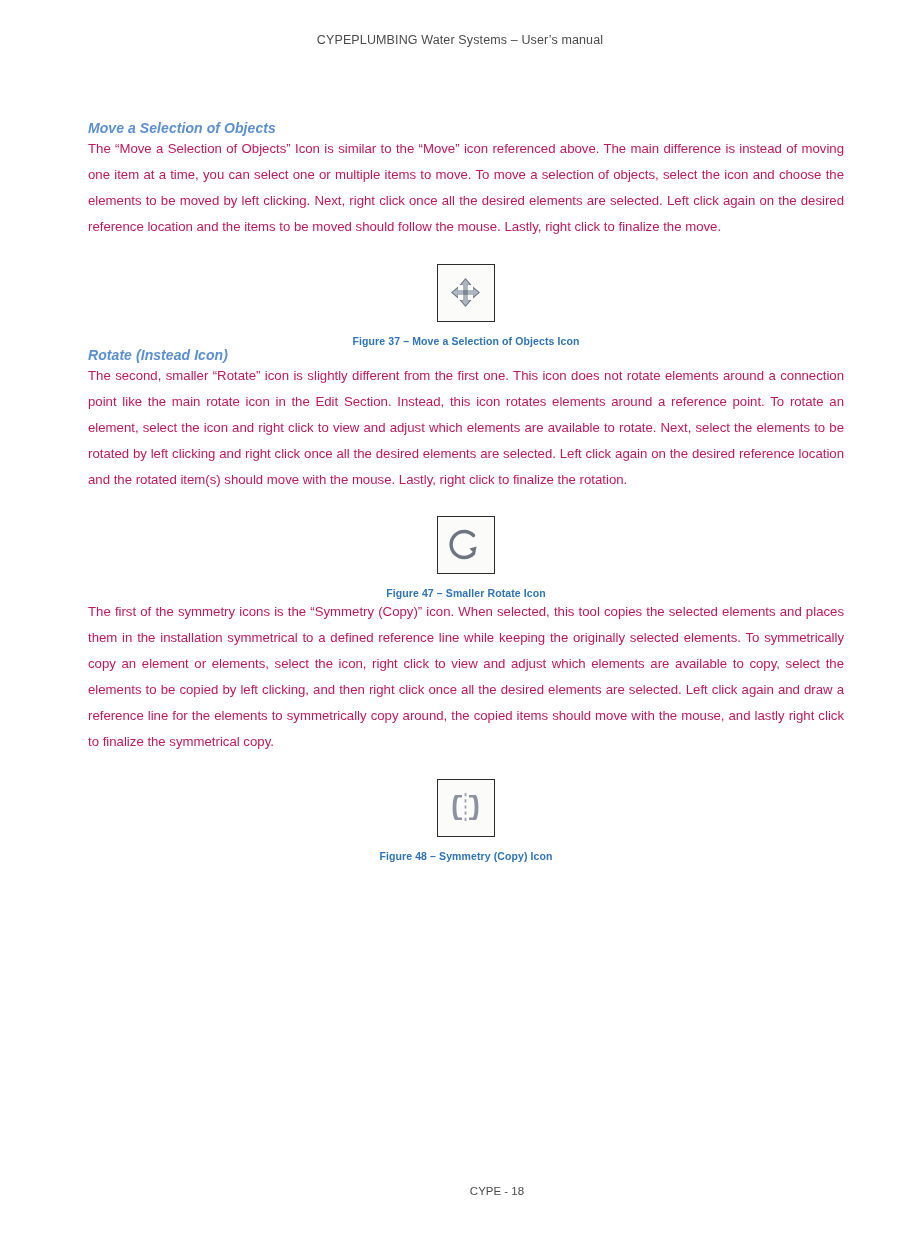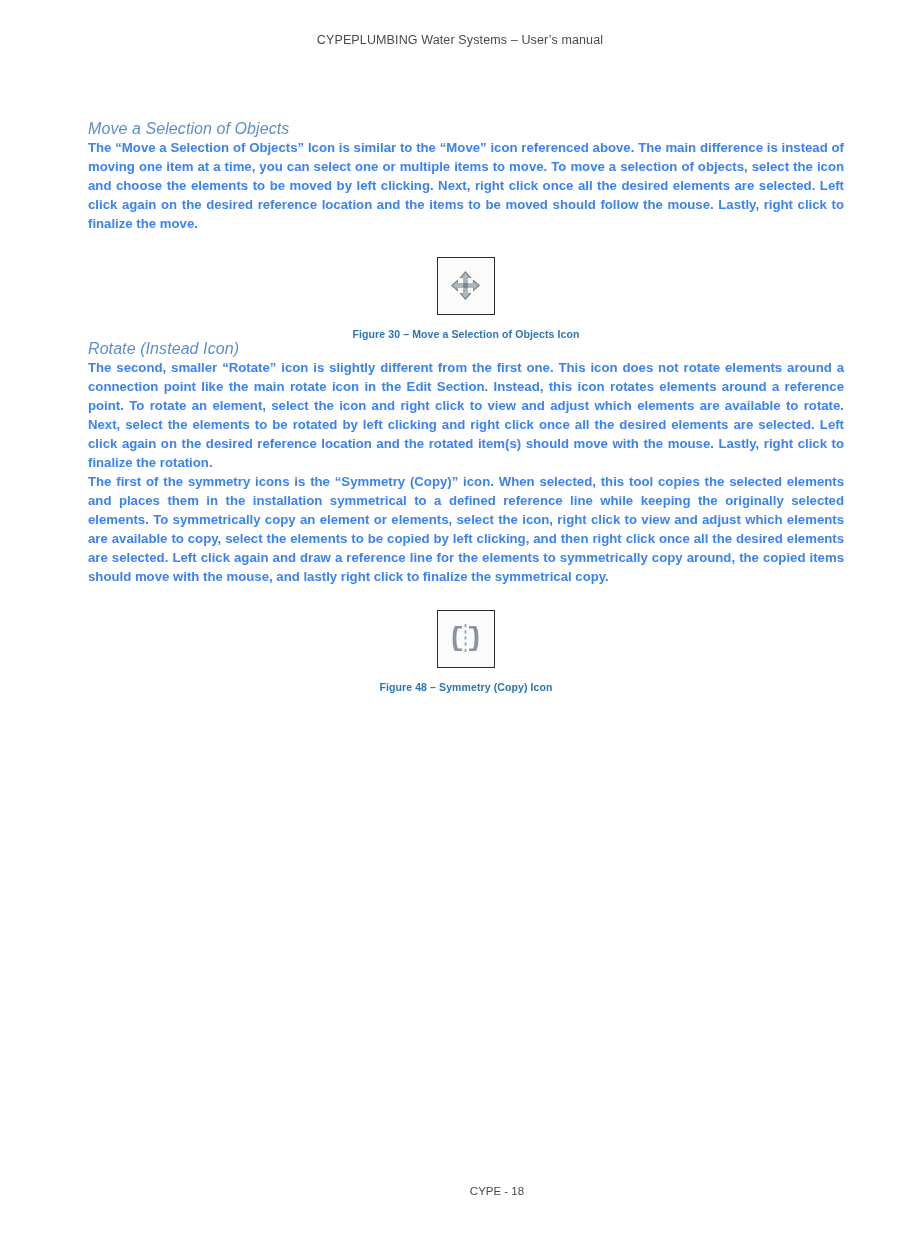--- a/index.html
+++ b/index.html
@@ -56,36 +56,35 @@
     left: 0;
   }
   .fig-caption {
     font-size: 10.5px;
     font-weight: bold;
     color: #2e74b5;
     letter-spacing: 0.01em;
     margin-top: 13px;
   }
   h2.section-heading {
-    font-size: 16px;
+    font-size: 14px;
     font-style: italic;
-    font-weight: normal;
+    font-weight: bold;
     color: #5b8fd0;
     margin: 0;
     padding: 0;
     letter-spacing: 0.005em;
   }
   p.body-text {
     font-size: 13.2px;
-    line-height: 19px;
-    color: #3b82f6;
+    line-height: 26px;
+    color: #be185d;
     margin: 0;
     text-align: justify;
     text-justify: inter-word;
-    font-weight: bold;
   }
   .sp-fig45  { margin-top: 0px; }
   .sp-h1     { margin-top: 78px; }
   .sp-p1     { margin-top: 18px; }
   .sp-fig46  { margin-top: 24px; }
   .sp-h2     { margin-top: 36px; }
   .sp-p2     { margin-top: 18px; }
   .sp-fig47  { margin-top: 23px; }
   .sp-h3     { margin-top: 35px; }
   .sp-p3     { margin-top: 18px; }
@@ -128,26 +127,36 @@
           </g>
           <g fill="#aeb6c1">
             <path d="M27.5 14.5 l4.2 5.2 h-2.8 v5.6 h-2.8 v-5.6 h-2.8 z"></path>
             <path d="M27.5 40.5 l4.2 -5.2 h-2.8 v-5.6 h-2.8 v5.6 h-2.8 z"></path>
             <path d="M14.5 27.5 l5.2 -4.2 v2.8 h5.6 v2.8 h-5.6 v2.8 z"></path>
             <path d="M40.5 27.5 l-5.2 -4.2 v2.8 h-5.6 v2.8 h5.6 v2.8 z"></path>
           </g>
           <rect x="25.6" y="25.6" width="3.8" height="3.8" fill="#7d8694"></rect>
         </svg>
       </span>
-      <div class="fig-caption">Figure 30 – Move a Selection of Objects Icon</div>
+      <div class="fig-caption">Figure 37 – Move a Selection of Objects Icon</div>
     </div>
 
     <h2 class="section-heading sp-h2">Rotate (Instead Icon)</h2>
     <p class="body-text sp-p2">The second, smaller “Rotate” icon is slightly different from the first one. This icon does not rotate elements around a connection point like the main rotate icon in the Edit Section. Instead, this icon rotates elements around a reference point. To rotate an element, select the icon and right click to view and adjust which elements are available to rotate. Next, select the elements to be rotated by left clicking and right click once all the desired elements are selected. Left click again on the desired reference location and the rotated item(s) should move with the mouse. Lastly, right click to finalize the rotation.</p>
 
+    <div class="figure-block sp-fig47">
+      <span class="icon-frame">
+        <svg width="55" height="55" viewBox="0 0 55 55">
+          <rect x="0" y="0" width="55" height="55" fill="#fbfbf9"></rect>
+          <path d="M35.5 18.5 A13 13 0 1 0 35.5 36.5" fill="none" stroke="#6d7581" stroke-width="3.4" stroke-linecap="round"></path>
+          <path d="M31.5 31.5 l5.5 5.8 l1.6 -7.9 z" fill="#6d7581"></path>
+        </svg>
+      </span>
+      <div class="fig-caption">Figure 47 – Smaller Rotate Icon</div>
+    </div>
 
     <p class="body-text sp-p3">The first of the symmetry icons is the “Symmetry (Copy)” icon. When selected, this tool copies the selected elements and places them in the installation symmetrical to a defined reference line while keeping the originally selected elements. To symmetrically copy an element or elements, select the icon, right click to view and adjust which elements are available to copy, select the elements to be copied by left clicking, and then right click once all the desired elements are selected. Left click again and draw a reference line for the elements to symmetrically copy around, the copied items should move with the mouse, and lastly right click to finalize the symmetrical copy.</p>
 
     <div class="figure-block sp-fig48">
       <span class="icon-frame">
         <svg width="55" height="55" viewBox="0 0 55 55">
           <rect x="0" y="0" width="55" height="55" fill="#fbfbf9"></rect>
           <g fill="#8a939f">
             <path d="M17 15 h7 v2.6 h-4 q-1.6 2.6 -1.6 9.9 q0 7.3 1.6 9.9 h4 v2.6 h-7 q-2.4 -3.6 -2.4 -12.5 q0 -8.9 2.4 -12.5 z"></path>
             <path d="M38 15 h-7 v2.6 h4 q1.6 2.6 1.6 9.9 q0 7.3 -1.6 9.9 h-4 v2.6 h7 q2.4 -3.6 2.4 -12.5 q0 -8.9 -2.4 -12.5 z"></path>

